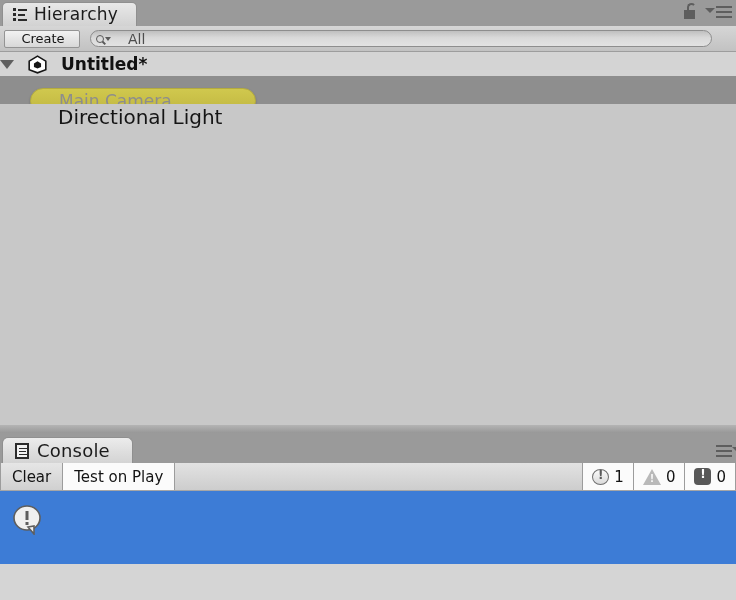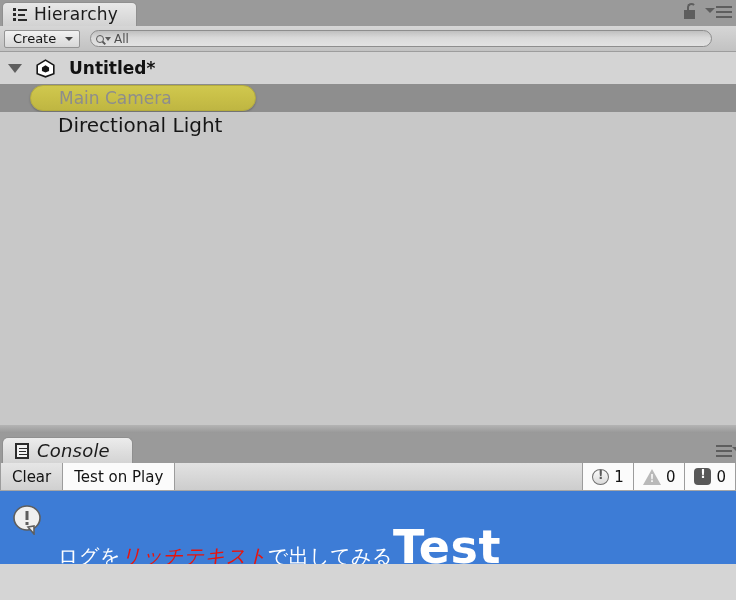--- a/index.html
+++ b/index.html
@@ -68,21 +68,21 @@
     position: relative; height: 26px; width: 100%;
     background: linear-gradient(to bottom, #d6d6d6, #c2c2c2);
     border-bottom: 1px solid #9d9d9d;
     display: flex; align-items: center; padding: 0 4px;
   }
   .btn-create {
     height: 18px; min-width: 76px; padding: 0 6px 0 8px;
     background: linear-gradient(to bottom, #f2f2f2, #d8d8d8);
     border: 1px solid #949494; border-radius: 2px;
     display: flex; align-items: center; justify-content: space-between; gap: 8px;
-    font-size: 13px; color: #141414;
+    font-size: 13px; color: #141414; flex-direction: column;
   }
   .btn-create .caret {
     width: 0; height: 0;
     border-left: 4px solid transparent; border-right: 4px solid transparent;
     border-top: 4px solid #444;
   }
   .searchfield {
     position: relative; margin-left: 10px; height: 17px; flex: 1; margin-right: 20px;
     background: linear-gradient(to bottom, #bfbfbf 0%, #d9d9d9 45%, #e2e2e2 100%);
     border: 1px solid #8d8d8d; border-radius: 9px;
@@ -94,41 +94,41 @@
   }
   .mag::after {
     content: ""; position: absolute; right: -3px; bottom: -2px;
     width: 4px; height: 1.6px; background: #5a5a5a; transform: rotate(45deg);
   }
   .mag-caret {
     width: 0; height: 0; flex: none;
     border-left: 3.5px solid transparent; border-right: 3.5px solid transparent;
     border-top: 4px solid #5a5a5a;
   }
-  .search-text { font-size: 12px; color: #4d4d4d; margin-left: 2px; }
+  .search-text { font-size: 14px; color: #4d4d4d; margin-left: 16px; }
 
   .tree { position: relative; width: 100%; }
   .tree-row {
     position: relative; height: 16px; display: flex; align-items: center;
     font-size: 14px; color: #111;
   }
-  .row-scene { background: #d4d4d4; height: 32px; padding-left: 8px; gap: 14px; }
+  .row-scene { background: #d4d4d4; height: 24px; padding-left: 0; gap: 14px; }
   .tri-open {
     width: 0; height: 0; flex: none;
     border-left: 7px solid transparent; border-right: 7px solid transparent;
     border-top: 9px solid #5f5f5f;
   }
   .unity-logo { width: 19px; height: 19px; flex: none; }
   .scene-name { font-size: 17px; font-weight: bold; color: #111; }
 
   .row-selected {
     background: #8e8e8e; height: 28px; position: relative;
   }
   .drag-pill {
-    position: absolute; left: 30px; top: 1px; height: 26px;
+    position: absolute; left: 30px; top: 12px; height: 26px;
     width: 226px;
     background: linear-gradient(to bottom, #d0c84e 0%, #c8bf47 50%, #bfb642 100%);
     border: 1px solid #b5ac3d; border-radius: 13px;
     box-shadow: 0 1px 2px rgba(0,0,0,.25);
     display: flex; align-items: center; padding-left: 28px;
   }
   .drag-pill span { font-size: 17px; color: #8d8d8d; }
 
   .row-normal { height: 26px; background: #c8c8c8; padding-left: 58px; }
   .row-normal span { font-size: 20px; color: #151515; }
@@ -140,21 +140,21 @@
     position: absolute; left: 0; top: 433px; width: 736px; height: 167px;
     background: #d5d5d5;
   }
   .console-tabstrip { position: relative; height: 30px; background: #9a9a9a; }
   .console-tab {
     position: absolute; left: 2px; top: 4px; height: 26px;
     padding: 0 22px 0 12px;
     background: linear-gradient(to bottom, #ececec 0%, #dedede 55%, #d4d4d4 100%);
     border-top-left-radius: 6px; border-top-right-radius: 6px;
     border: 1px solid #8f8f8f; border-bottom: none;
-    display: flex; align-items: center; gap: 8px; font-style: italic;
+    display: flex; align-items: center; gap: 8px;
   }
   .console-tab .tab-label { font-size: 18px; }
   .icon-console {
     width: 14px; height: 16px; border: 2px solid #2b2b2b; background: #f2f2f2;
     position: relative; flex: none;
   }
   .icon-console i { position: absolute; left: 2px; height: 1.5px; background: #2b2b2b; display:block; }
 
   .console-topright { position: absolute; right: 4px; top: 10px; }
 
@@ -352,20 +352,17 @@
     <div class="log-list">
       <div class="log-entry">
         <span class="log-icon">
           <svg viewBox="0 0 32 30" width="32" height="30">
             <ellipse cx="15" cy="13" rx="13" ry="12" fill="#f0f0f0" stroke="#5e5e5e" stroke-width="1.6"></ellipse>
             <path d="M16 22 L22 29 L22 21 Z" fill="#f0f0f0" stroke="#5e5e5e" stroke-width="1.6"></path>
             <rect x="13.5" y="6" width="3" height="9" fill="#5e5e5e"></rect>
             <rect x="13.5" y="17" width="3" height="3" fill="#5e5e5e"></rect>
           </svg>
         </span>
-        <div class="log-text">
-          <span>ログを</span><span class="rich-red">リッチテキスト</span><span>で出してみる</span><span class="big">Test</span>
-        </div>
       </div>
     </div>
   </div>
 
 </div>
 
 </body></html>

